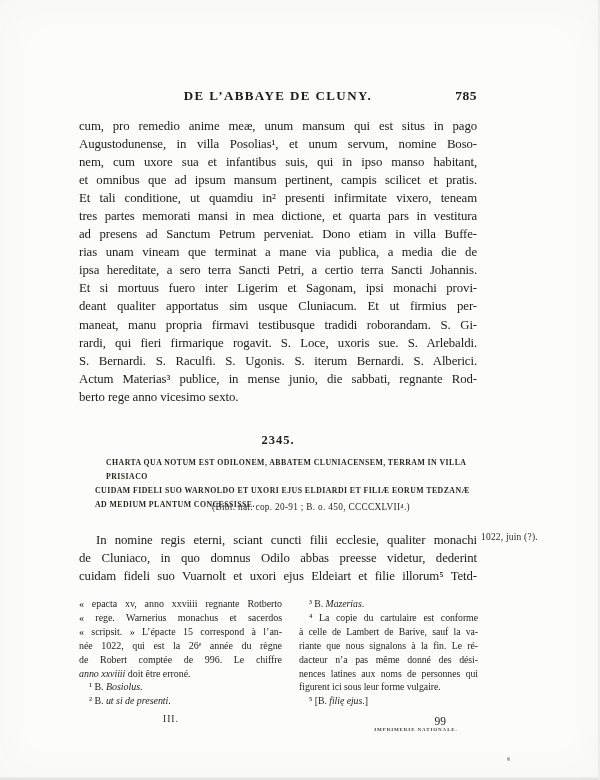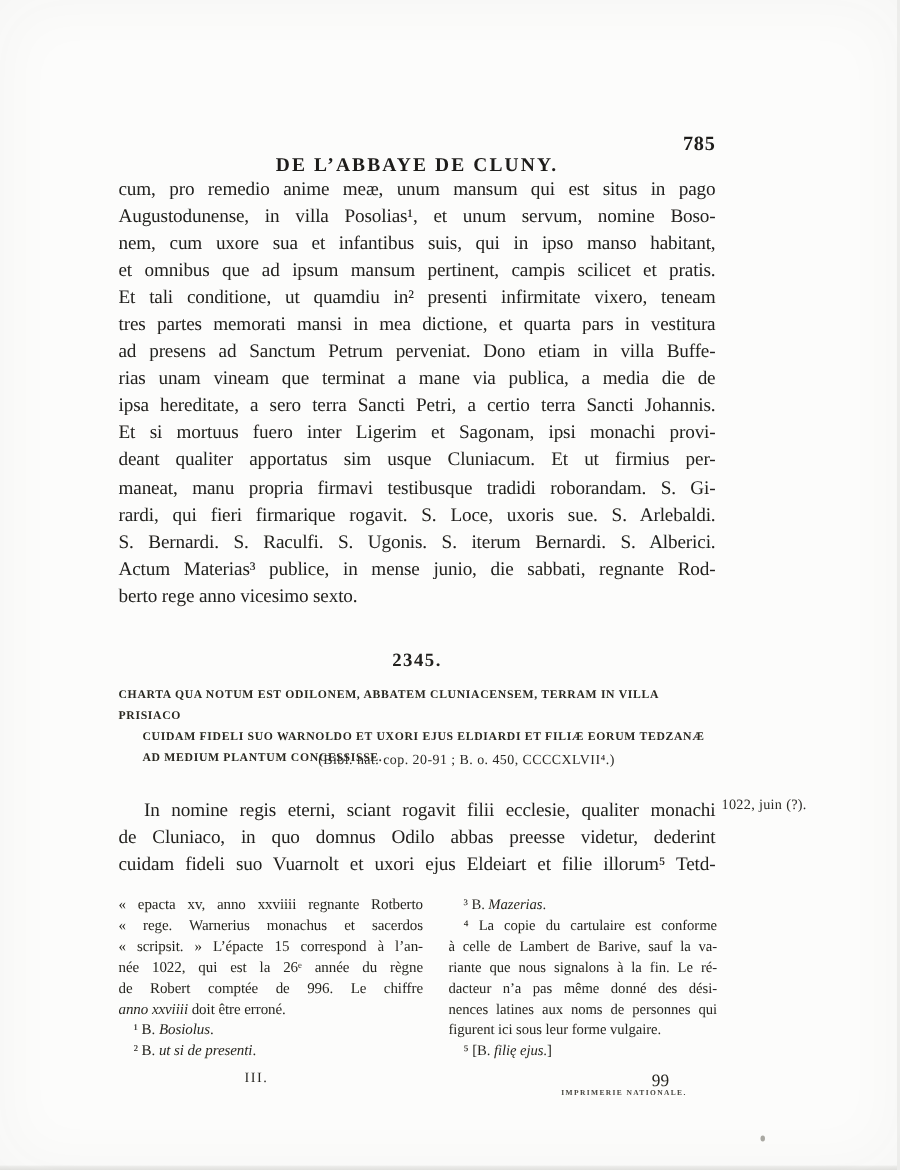--- a/index.html
+++ b/index.html
@@ -7,21 +7,21 @@
     width:600px; height:780px;
     background:#fcfcfb;
     font-family:"Liberation Serif","DejaVu Serif",serif;
     color:#22211e;
     position:relative;
   }
   .abs { position:absolute; }
 
   
   .hdr-title {
-    top:102px; left:79px; width:398px;
+    top:88px; left:79px; width:398px;
     text-align:center;
     font-size:13px; font-weight:bold; letter-spacing:1.4px;
     color:#1d1c1a;
   }
   .hdr-num {
     top:88px; left:79px; width:398px;
     text-align:right;
     font-size:13.5px; font-weight:bold; letter-spacing:0.5px;
     color:#1d1c1a;
   }
@@ -40,21 +40,21 @@
     text-align:center; font-size:12.5px; font-weight:bold; letter-spacing:1px;
     line-height:14px;
   }
 
   
   .summary {
     top:456px; left:79px; width:398px;
     font-size:7.8px; font-weight:600; letter-spacing:0.45px;
     line-height:14px; color:#28271f;
   }
-  .summary .line { text-align:left; }
+  .summary .line { text-align:left;margin-left:27px; }
   .summary .line.ind2 { margin-left:16px; }
 
   
   .source {
     top:502px; left:145px; width:332px;
     text-align:center; font-size:9.3px; letter-spacing:0.3px; color:#2a2925;
   }
 
   
   .margin-date {
@@ -121,21 +121,21 @@
 
 <div class="summary abs">
     <div class="line">CHARTA QUA NOTUM EST ODILONEM, ABBATEM CLUNIACENSEM, TERRAM IN VILLA PRISIACO</div>
     <div class="line ind2">CUIDAM FIDELI SUO WARNOLDO ET UXORI EJUS ELDIARDI ET FILIÆ EORUM TEDZANÆ</div>
     <div class="line ind2">AD MEDIUM PLANTUM CONCESSISSE.</div>
   </div>
 
 <div class="source abs">(Bibl. nat. cop. 20-91 ; B. o. 450, CCCCXLVII⁴.)</div>
 
 <div class="para p2 abs">
-    <div class="line ind">In nomine regis eterni, sciant rogavit filii ecclesie, qualiter monachi</div>
+    <div class="line ind">In nomine regis eterni, sciant cuncti filii ecclesie, qualiter monachi</div>
     <div class="line">de Cluniaco, in quo domnus Odilo abbas preesse videtur, dederint</div>
     <div class="line">cuidam fideli suo Vuarnolt et uxori ejus Eldeiart et filie illorum⁵ Tetd-</div>
   </div>
 
 <div class="margin-date abs">1022, juin (?).</div>
 
 <div class="fn fn-left abs">
     <div class="line">« epacta xv, anno xxviiii regnante Rotberto</div>
     <div class="line">« rege. Warnerius monachus et sacerdos</div>
     <div class="line">« scripsit. » L’épacte 15 correspond à l’an-</div>

